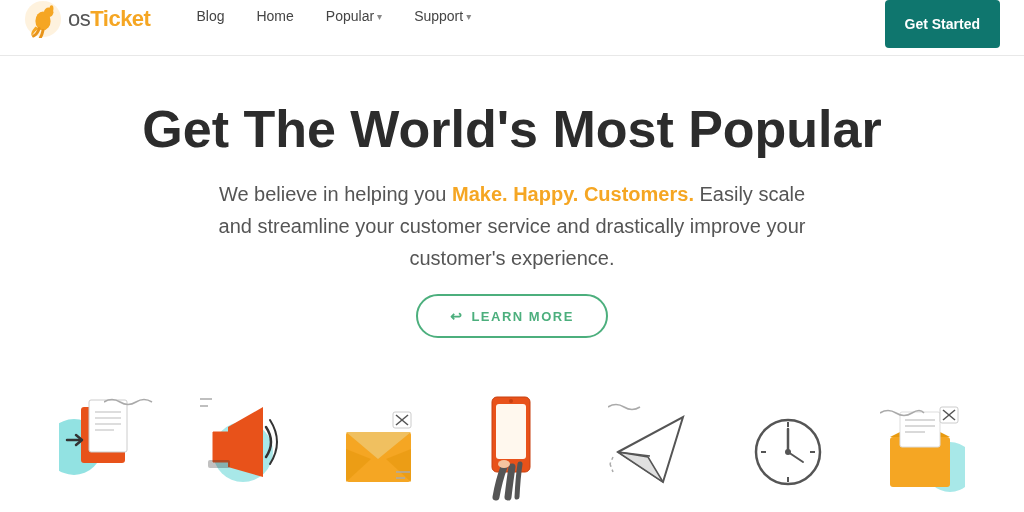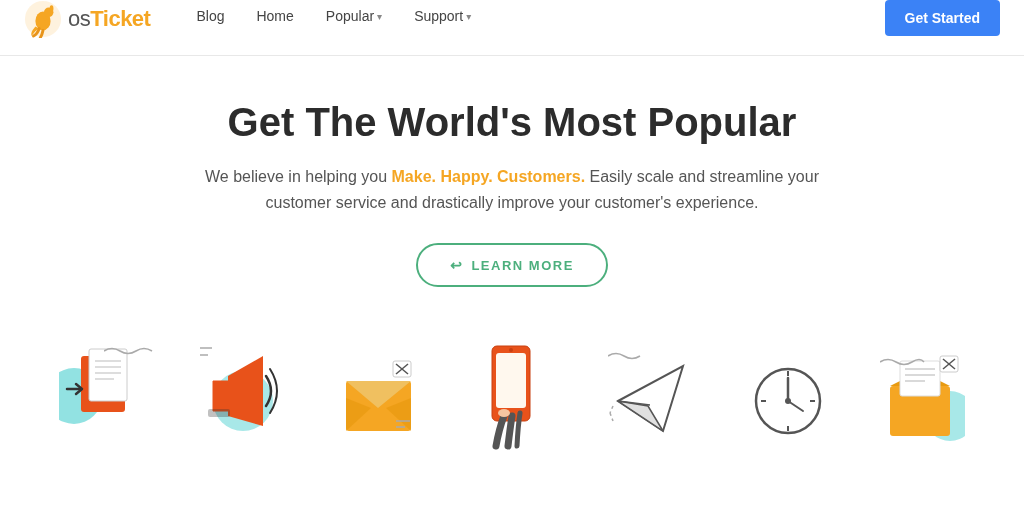--- a/index.html
+++ b/index.html
@@ -56,49 +56,49 @@
       white-space: nowrap;
       display: flex;
       align-items: center;
       gap: 3px;
     }
     .nav-link .caret {
       font-size: 10px;
       color: #888;
     }
     .btn-get-started {
-      background: #3b82f6;
+      background: #0f766e;
       color: #fff;
       border: none;
       border-radius: 4px;
-      padding: 10px 20px;
+      padding: 16px 20px;
       font-size: 14px;
       font-weight: 600;
       cursor: pointer;
       white-space: nowrap;
     }
 
     
     .hero {
       text-align: center;
       padding: 42px 20px 24px;
       background: #fff;
     }
     .hero h1 {
-      font-size: 40px;
+      font-size: 52px;
       font-weight: 700;
       color: #2c2c2c;
       line-height: 1.2;
       margin-bottom: 18px;
     }
     .hero p {
-      font-size: 16px;
+      font-size: 20px;
       color: #555;
       max-width: 620px;
-      margin: 0 auto 28px;
+      margin: 0 auto 20px;
       line-height: 1.6;
     }
     .hero p .highlight {
       color: #f5a623;
       font-weight: 600;
     }
     .btn-learn-more {
       display: inline-flex;
       align-items: center;
       gap: 8px;

